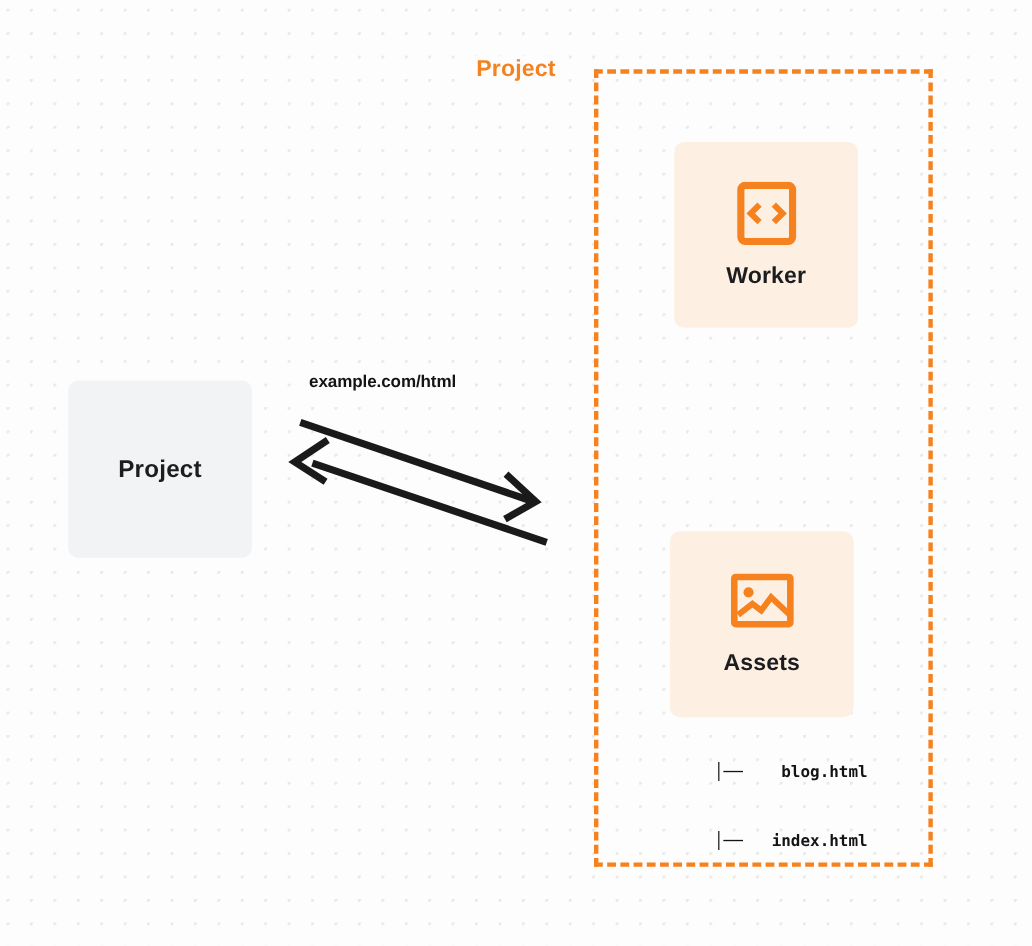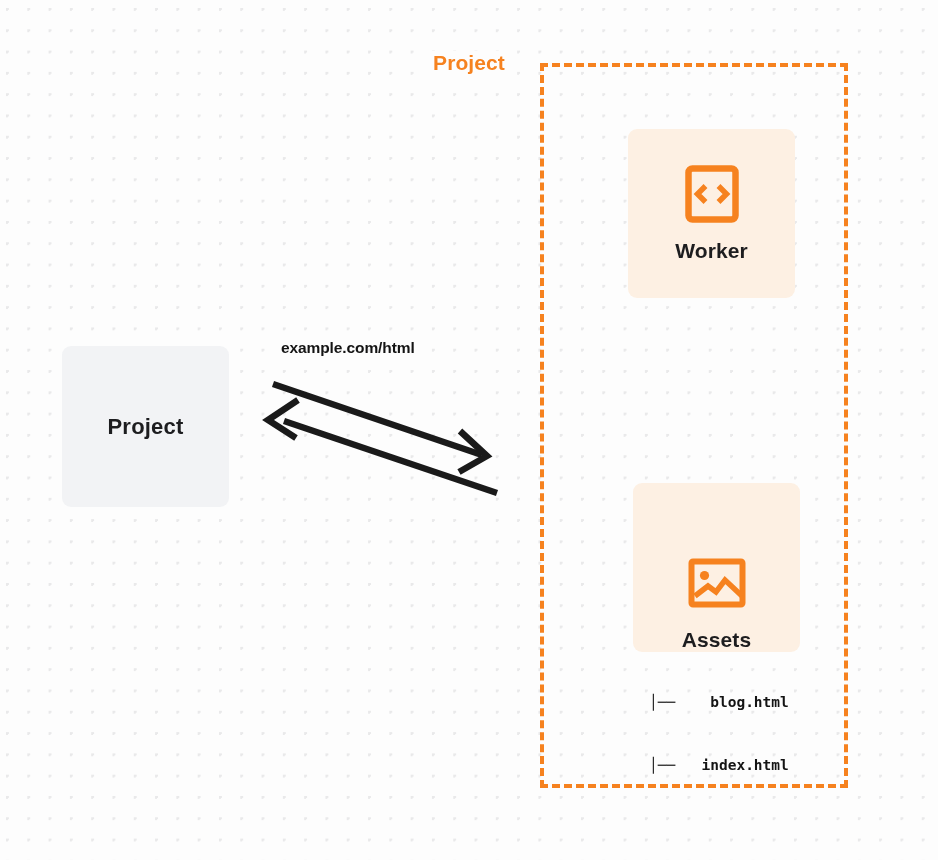--- a/index.html
+++ b/index.html
@@ -96,22 +96,22 @@
     position: absolute;
     width: 167px;
     height: 169px;
     background: #fdf0e3;
     border-radius: 9px;
     display: flex;
     flex-direction: column;
     align-items: center;
     justify-content: center;
   }
-  #worker-card { left: 613px; top: 129px; margin-left: 15px; }
-  #assets-card { left: 633px; top: 483px; justify-content: flex-end; }
+  #worker-card { left: 613px; top: 129px; }
+  #assets-card { left: 609px; top: 483px; }
 
   .service-icon {
     width: 56px;
     height: 58px;
     margin-bottom: 16px;
     display: block;
   }
   #assets-card .service-icon {
     width: 58px;
     height: 50px;

